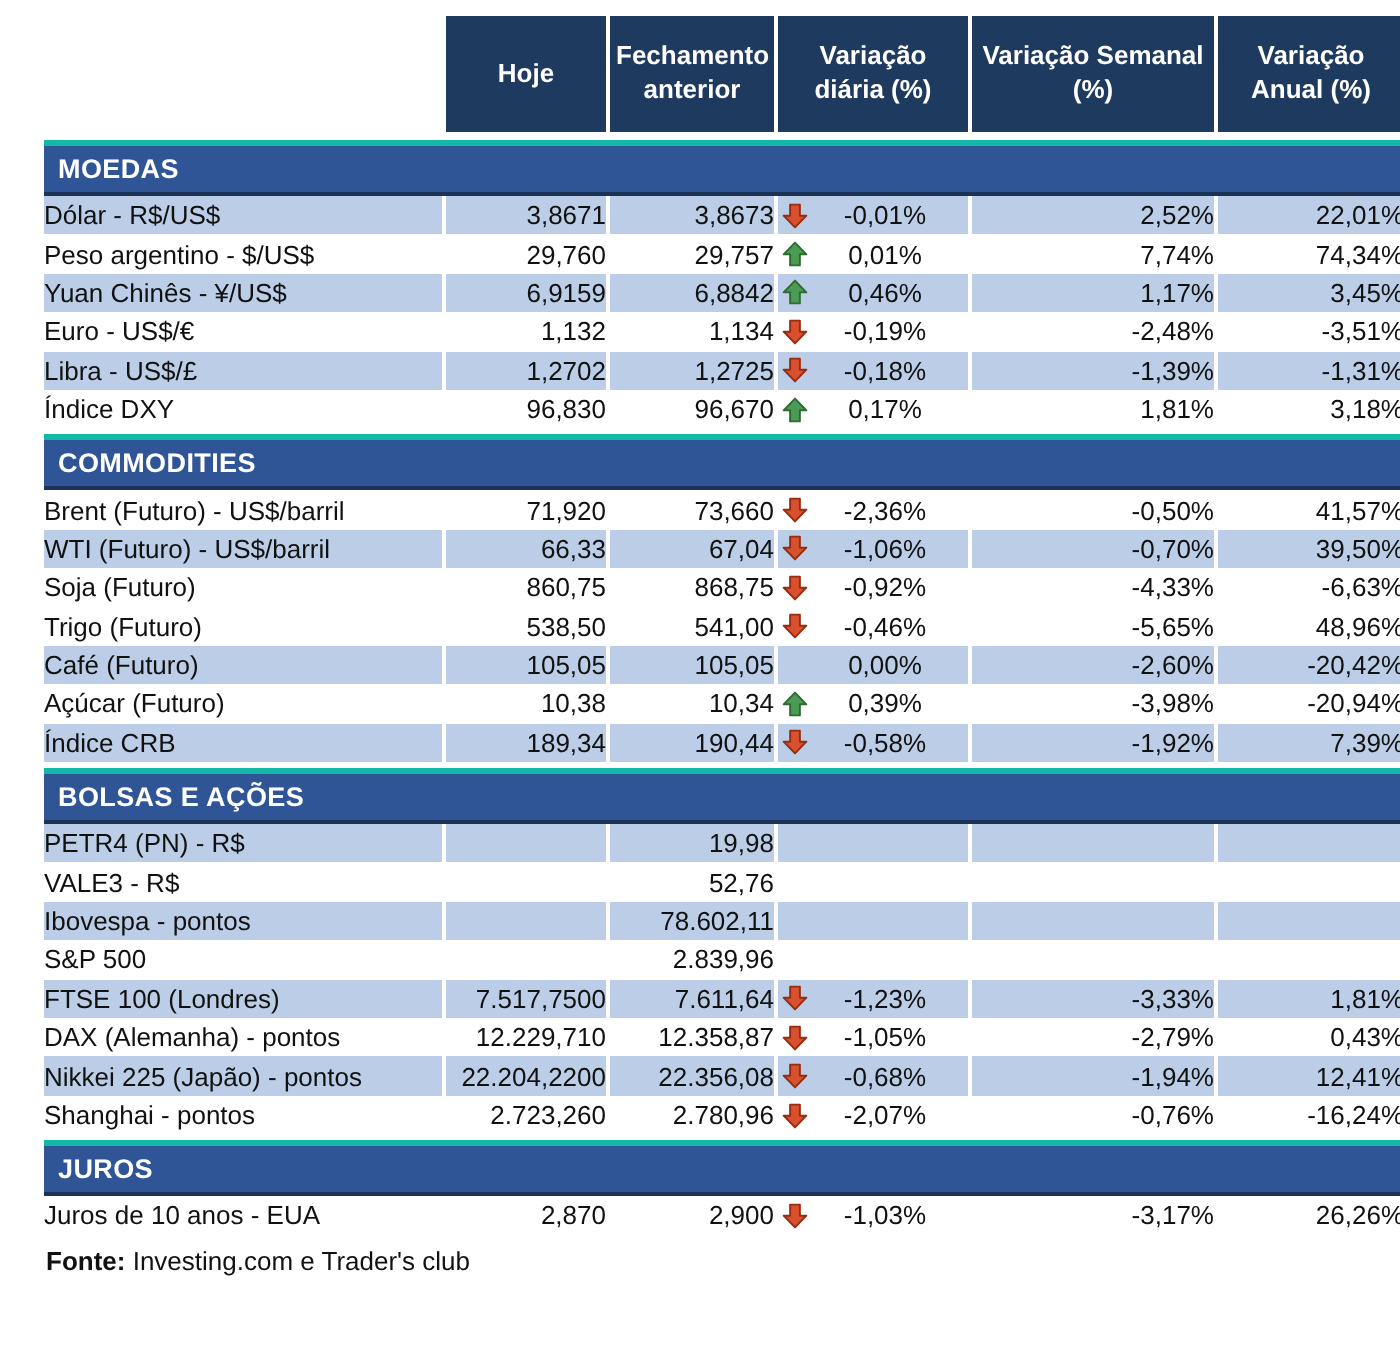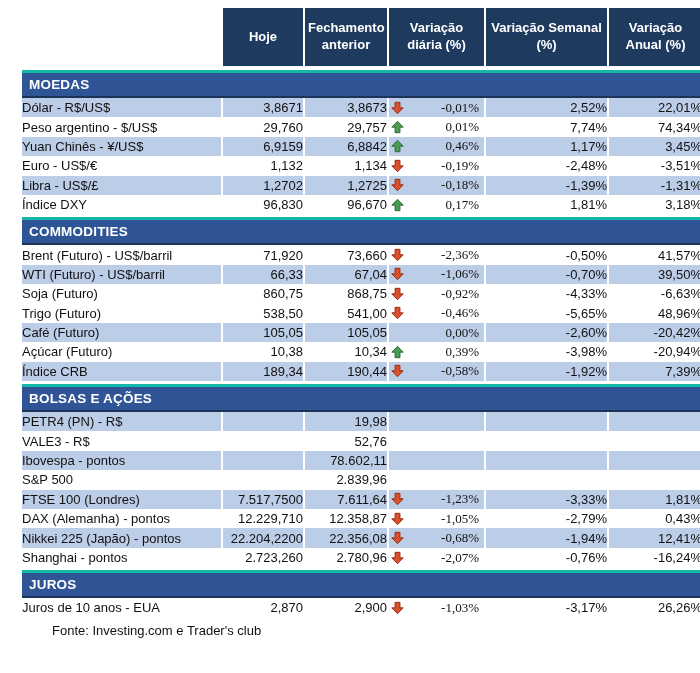--- a/index.html
+++ b/index.html
@@ -29,24 +29,24 @@
   tr.r td:last-child { border-right:none; }
   tr.r.shaded td { background:#BCCDE7; }
   tr.r.plain  td { background:#ffffff; }
 
   td.label { padding-left:6px; text-align:left; white-space:nowrap; overflow:hidden; }
   td.num   { text-align:right; padding-right:5px; white-space:nowrap; }
 
   td.dcell { padding:0; }
   .dwrap { display:flex; align-items:center; height:19.4px; padding:0 5px 0 2px; }
   .dwrap .icon { width:15px; height:14px; display:flex; align-items:center; justify-content:flex-start; }
-  .dwrap .val { flex:1; text-align:right; white-space:nowrap;font-family:Liberation Serif, serif; }
+  .dwrap .val { flex:1; text-align:center; white-space:nowrap; }
 
   .fonte { font-size:13px; margin-top:5px; padding-left:1px; color:#111111; }
-  .fonte b { font-weight:normal;margin-left:29px; }
+  .fonte b { font-weight:bold; }
 </style>
 </head>
 <body>
 
 <div class="page">
   <table class="quotes">
     <colgroup>
       <col style="width:200px">
         <col style="width:82px">
         <col style="width:84px">

